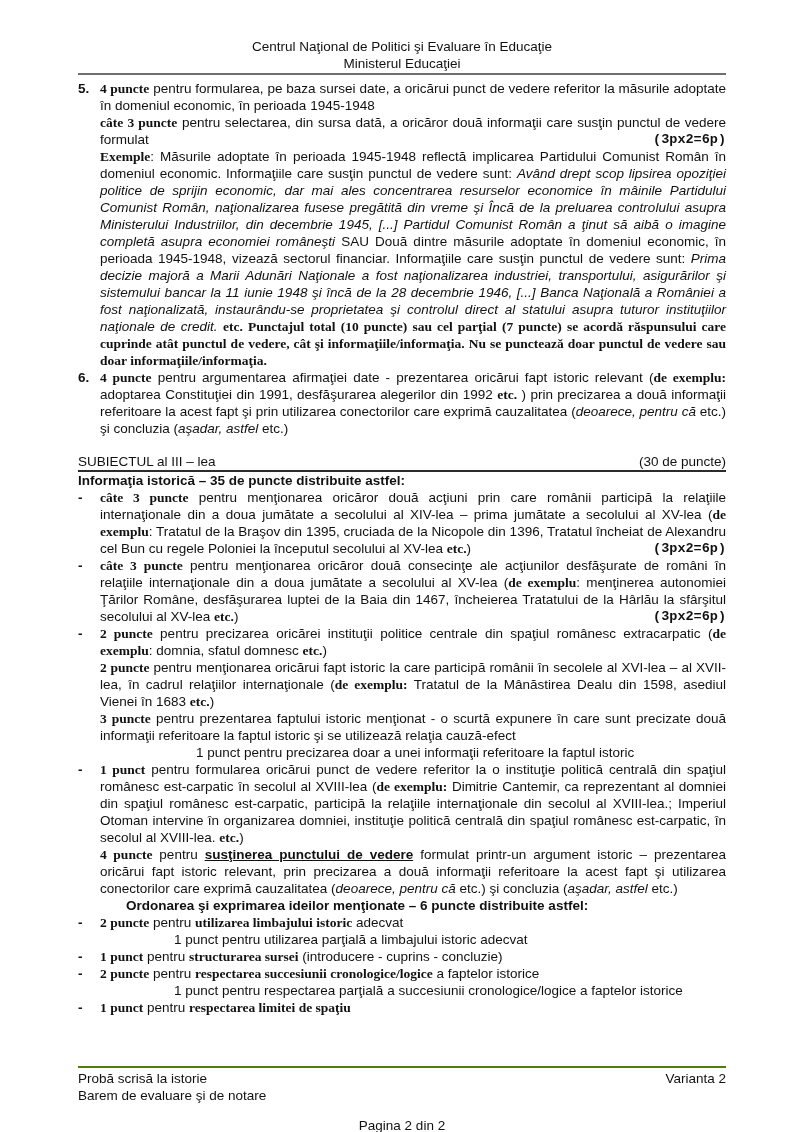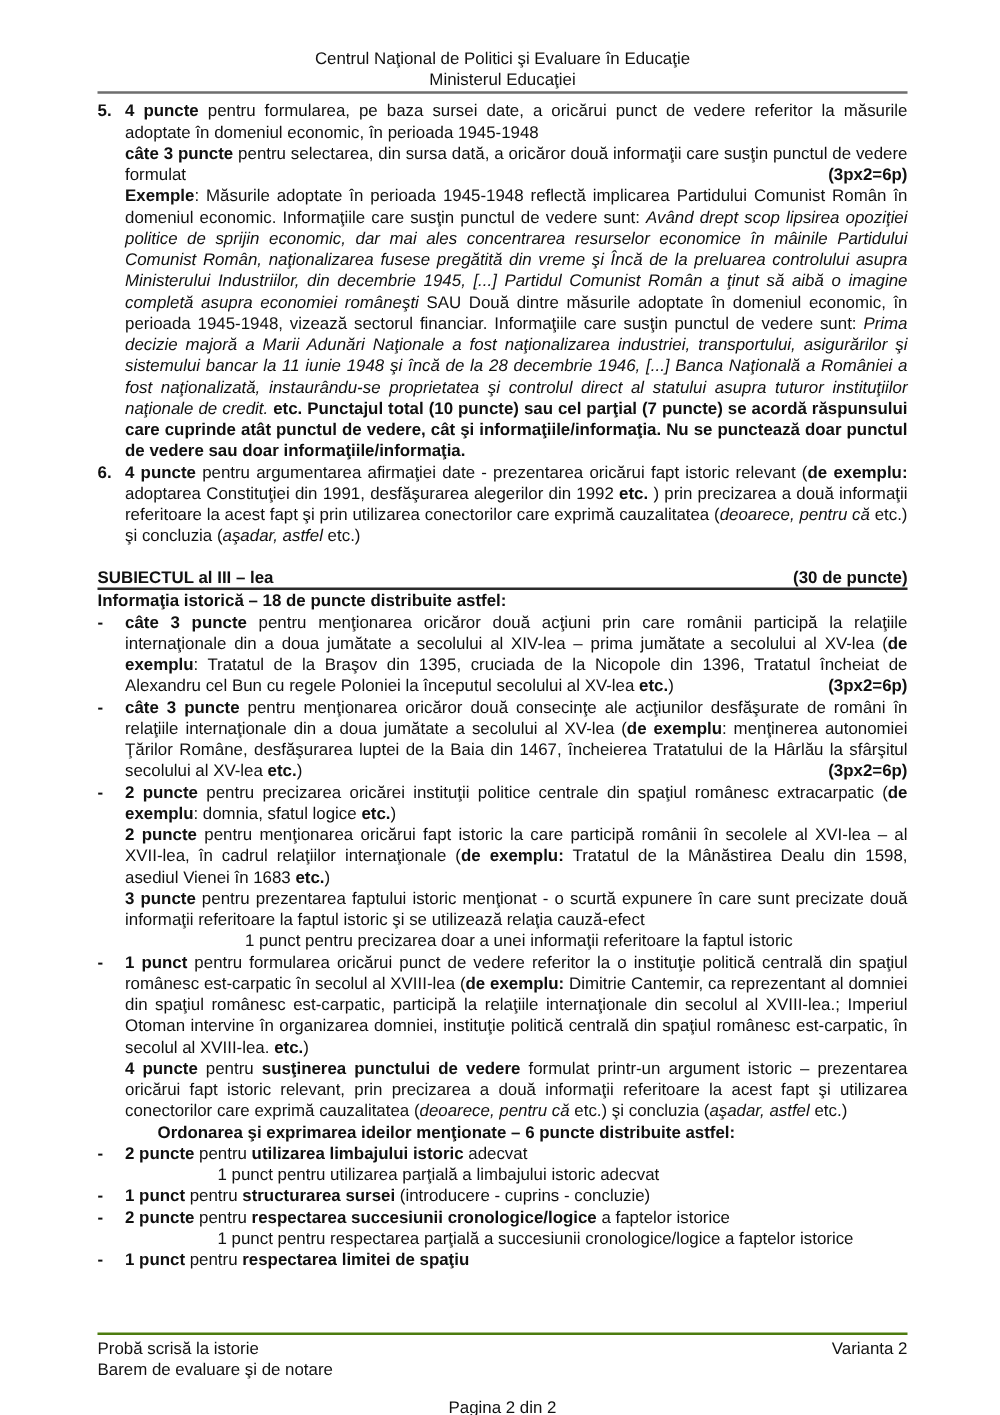--- a/index.html
+++ b/index.html
@@ -5,33 +5,33 @@
   * { margin:0; padding:0; box-sizing:border-box; }
   html,body { background:#ffffff; }
   body {
     width:800px; height:1132px; position:relative; overflow:hidden;
     color:#111; font-family:"Liberation Sans","DejaVu Sans",sans-serif;
     font-size:13.5px; line-height:17px;
   }
   .page { padding:38px 74px 0 78px; }
   .center { text-align:center; }
   .header-rule { border-bottom:2px solid #6e6e6e; margin-top:1px; }
-  .b { font-weight:bold; }
+  .b { font-weight:bold;font-family:Liberation Serif, serif; }
   .i { font-style:italic; }
-  .bu { font-weight:bold; }
+  .bu { font-weight:bold; text-decoration:underline; }
   .row { display:flex; }
   .marker { width:22px; flex:none; font-weight:bold; }
   .tbody { flex:1; text-align:justify; }
-  .pts { float:right; font-weight:bold; }
+  .pts { float:right; font-weight:bold;font-family:Liberation Mono, monospace; }
   .indent1 { margin-left:48px; font-weight:bold; }
   .indent2 { margin-left:96px; }
   .numlist { margin-top:5px; }
   .sec-head {
     display:flex; justify-content:space-between;
-    font-weight:bold; border-bottom:2px solid #2b2b2b; margin-top:16px;
+    font-weight:normal; border-bottom:2px solid #2b2b2b; margin-top:16px;
   }
   .sec-sub { font-weight:bold; }
   .footer {
     position:absolute; left:78px; right:74px; top:1066px;
     border-top:2px solid #4d7c0f; padding-top:2px;
   }
   .footer-row { display:flex; justify-content:space-between; }
   .page-num { text-align:center; margin-top:13px; }
 </style>
 </head>
@@ -60,36 +60,36 @@
         <p><span class="b">4 puncte</span><span> pentru argumentarea afirmaţiei date - prezentarea oricărui fapt istoric relevant (</span><span class="b">de exemplu:</span><span> adoptarea Constituţiei din 1991, desfăşurarea alegerilor din 1992 </span><span class="b">etc.</span><span> ) prin precizarea a două informaţii referitoare la acest fapt şi prin utilizarea conectorilor care exprimă cauzalitatea (</span><span class="i">deoarece, pentru că</span><span> etc.) şi concluzia (</span><span class="i">aşadar, astfel</span><span> etc.)</span></p>
       </div>
     </div>
 
   </div>
 
   <div class="sec-head">
     <span>SUBIECTUL al III – lea</span>
     <span>(30 de puncte)</span>
   </div>
-  <div class="sec-sub">Informaţia istorică – 18 de puncte distribuite astfel:</div>
+  <div class="sec-sub">Informaţia istorică – 35 de puncte distribuite astfel:</div>
 
   <div class="row">
     <span class="marker">-</span>
     <p class="tbody"><span class="b">câte 3 puncte</span><span> pentru menţionarea oricăror două acţiuni prin care românii participă la relaţiile internaţionale din a doua jumătate a secolului al XIV-lea – prima jumătate a secolului al XV-lea (</span><span class="b">de exemplu</span><span>: Tratatul de la Braşov din 1395, cruciada de la Nicopole din 1396, Tratatul încheiat de Alexandru cel Bun cu regele Poloniei la începutul secolului al XV-lea </span><span class="b">etc.</span><span>)</span><span class="pts">(3px2=6p)</span></p>
   </div>
 
   <div class="row">
     <span class="marker">-</span>
     <p class="tbody"><span class="b">câte 3 puncte</span><span> pentru menţionarea oricăror două consecinţe ale acţiunilor desfăşurate de români în relaţiile internaţionale din a doua jumătate a secolului al XV-lea (</span><span class="b">de exemplu</span><span>: menţinerea autonomiei Ţărilor Române, desfăşurarea luptei de la Baia din 1467, încheierea Tratatului de la Hârlău la sfârşitul secolului al XV-lea </span><span class="b">etc.</span><span>)</span><span class="pts">(3px2=6p)</span></p>
   </div>
 
   <div class="row">
     <span class="marker">-</span>
     <div class="tbody">
-      <p><span class="b">2 puncte</span><span> pentru precizarea oricărei instituţii politice centrale din spaţiul românesc extracarpatic (</span><span class="b">de exemplu</span><span>: domnia, sfatul logice </span><span class="b">etc.</span><span>)</span></p>
+      <p><span class="b">2 puncte</span><span> pentru precizarea oricărei instituţii politice centrale din spaţiul românesc extracarpatic (</span><span class="b">de exemplu</span><span>: domnia, sfatul domnesc </span><span class="b">etc.</span><span>)</span></p>
       <p><span class="b">2 puncte</span><span> pentru menţionarea oricărui fapt istoric la care participă românii în secolele al XVI-lea – al XVII-lea, în cadrul relaţiilor internaţionale (</span><span class="b">de exemplu:</span><span> Tratatul de la Mânăstirea Dealu din 1598, asediul Vienei în 1683 </span><span class="b">etc.</span><span>)</span></p>
       <p><span class="b">3 puncte</span><span> pentru prezentarea faptului istoric menţionat - o scurtă expunere în care sunt precizate două informaţii referitoare la faptul istoric şi se utilizează relaţia cauză-efect</span></p>
       <p class="indent2" style=""><span>1 punct pentru precizarea doar a unei informaţii referitoare la faptul istoric</span></p>
     </div>
   </div>
 
   <div class="row">
     <span class="marker">-</span>
     <div class="tbody">
       <p><span class="b">1 punct</span><span> pentru formularea oricărui punct de vedere referitor la o instituţie politică centrală din spaţiul românesc est-carpatic în secolul al XVIII-lea (</span><span class="b">de exemplu:</span><span> Dimitrie Cantemir, ca reprezentant al domniei din spaţiul românesc est-carpatic, participă la relaţiile internaţionale din secolul al XVIII-lea.; Imperiul Otoman intervine în organizarea domniei, instituţie politică centrală din spaţiul românesc est-carpatic, în secolul al XVIII-lea. </span><span class="b">etc.</span><span>)</span></p>

